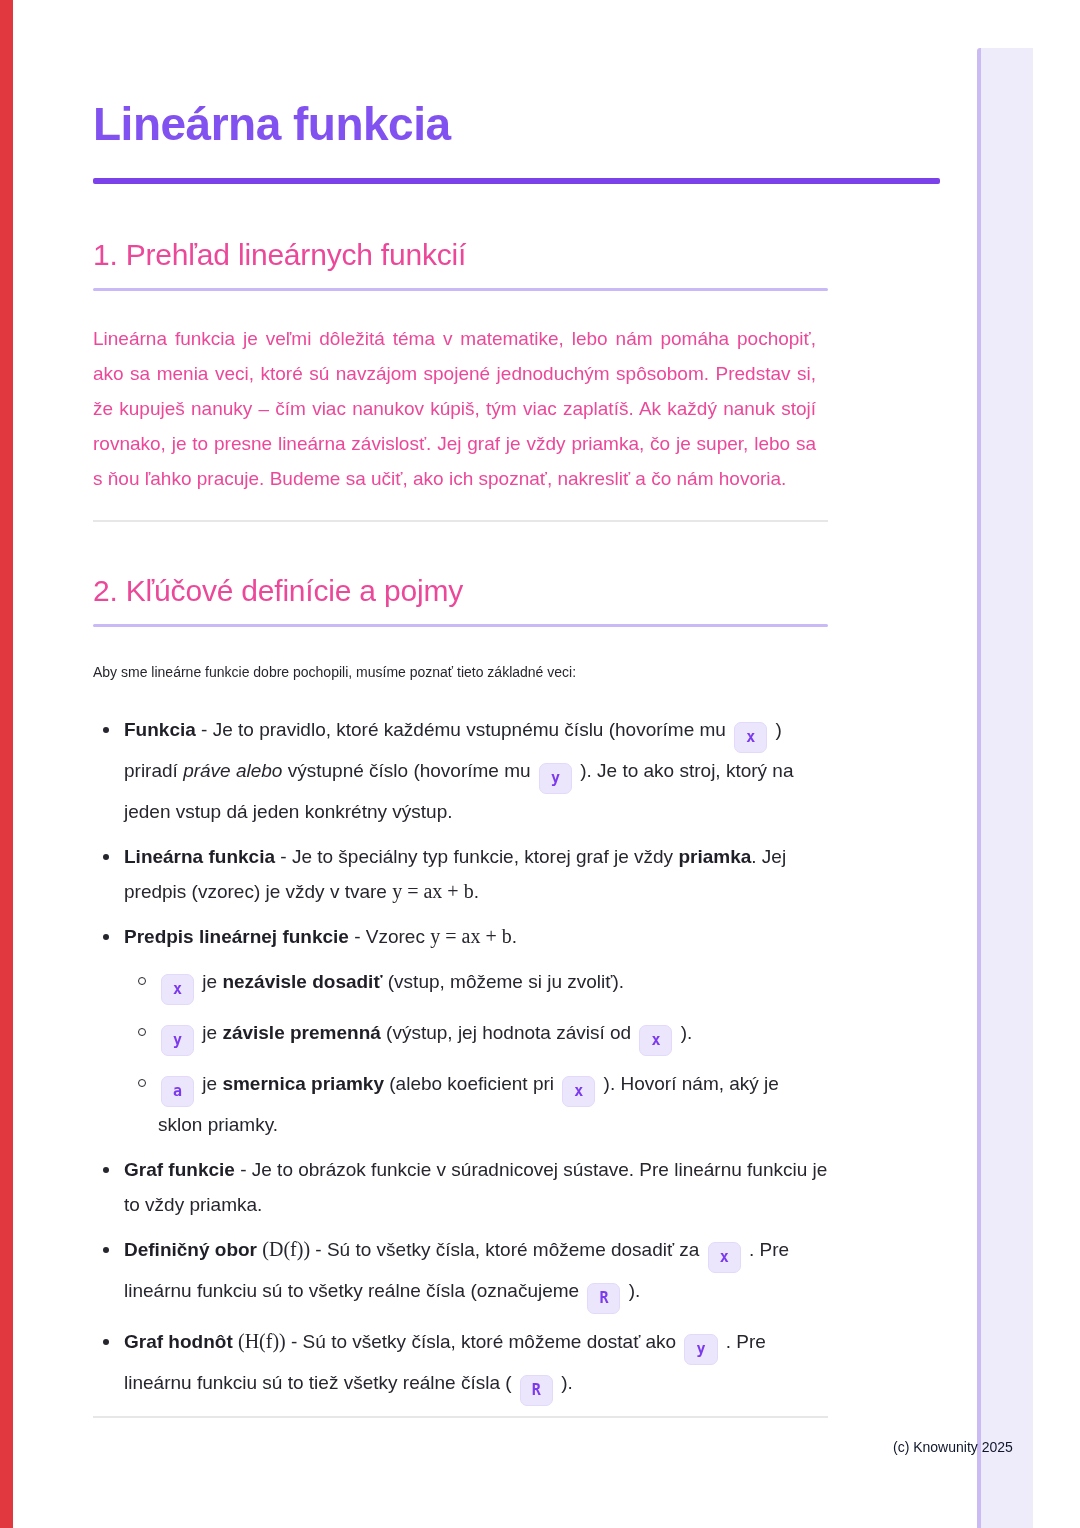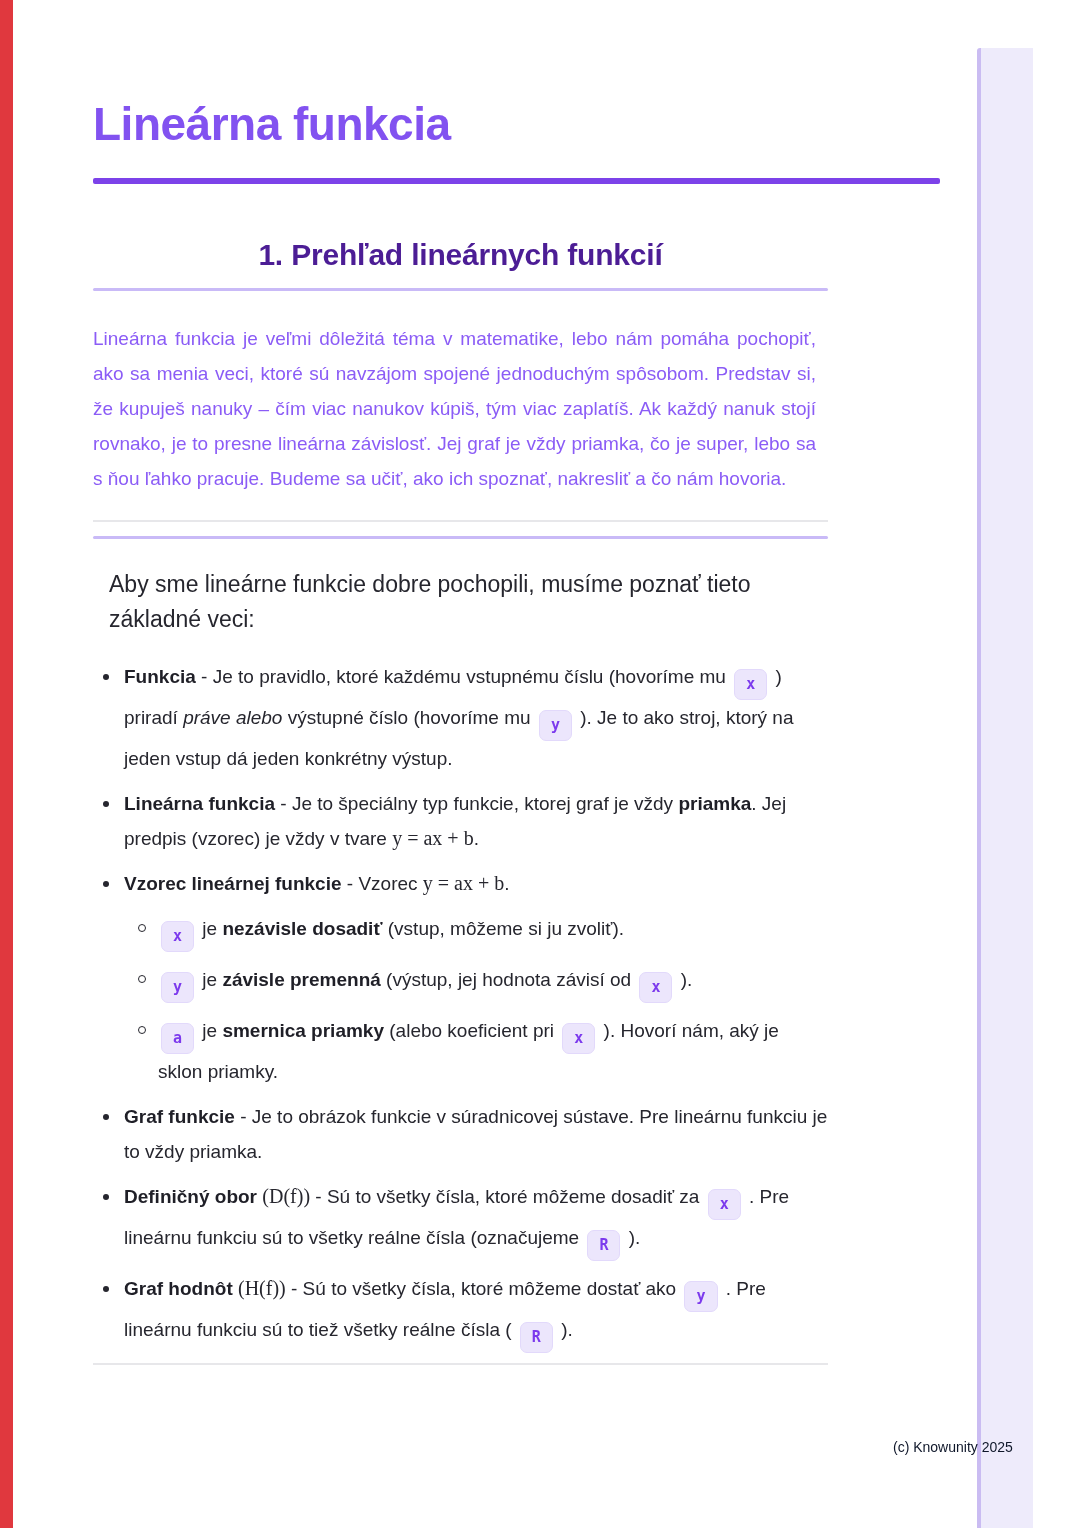--- a/index.html
+++ b/index.html
@@ -44,44 +44,43 @@
     margin-top: 27px;
     width: 847px;
     height: 6px;
     background: #7c42e9;
     border-radius: 2px;
   }
   .section-heading {
     margin: 0;
     font-size: 30px;
     line-height: 38px;
-    font-weight: 700;
+    font-weight: 400;
     letter-spacing: -0.2px;
-    color: #4c1d95;
-    text-align: center;
+    color: #ec4899;
   }
   .heading-1 { margin-top: 52px; }
   .heading-2 { margin-top: 50px; }
   .heading-underline {
     margin-top: 14px;
     width: 735px;
     height: 3px;
     background: #c9baf7;
     border-radius: 2px;
   }
   .body-paragraph {
     margin: 30px 12px 0 0;
     font-size: 19px;
     line-height: 35px;
     text-align: justify;
-    color: #8b5cf6;
+    color: #ec4899;
   }
   .intro-paragraph {
-    margin: 28px 0 0 16px;
-    font-size: 23px;
+    margin: 28px 0 0 0;
+    font-size: 14px;
     line-height: 35px;
     color: #26262e;
   }
   .divider {
     margin-top: 24px;
     width: 735px;
     height: 2px;
     background: #e7e7ea;
   }
   .divider-bottom { margin-top: 6px; }
@@ -163,27 +162,28 @@
   <div class="content">
     <h1 class="page-title">Lineárna funkcia</h1>
     <div class="title-bar"></div>
 
     <h2 class="section-heading heading-1">1. Prehľad lineárnych funkcií</h2>
     <div class="heading-underline"></div>
     <p class="body-paragraph">Lineárna funkcia je veľmi dôležitá téma v matematike, lebo nám pomáha pochopiť, ako sa menia veci, ktoré sú navzájom spojené jednoduchým spôsobom. Predstav si, že kupuješ nanuky – čím viac nanukov kúpiš, tým viac zaplatíš. Ak každý nanuk stojí rovnako, je to presne lineárna závislosť. Jej graf je vždy priamka, čo je super, lebo sa s ňou ľahko pracuje. Budeme sa učiť, ako ich spoznať, nakresliť a čo nám hovoria.</p>
 
     <div class="divider"></div>
 
+    <h2 class="section-heading heading-2">2. Kľúčové definície a pojmy</h2>
     <div class="heading-underline"></div>
     <p class="intro-paragraph">Aby sme lineárne funkcie dobre pochopili, musíme poznať tieto základné veci:</p>
 
     <ul class="def-list">
         <li class="main-item"><strong>Funkcia</strong><span> - Je to pravidlo, ktoré každému vstupnému číslu (hovoríme mu </span><span class="badge">x</span><span> ) priradí </span><em class="it">práve alebo</em><span> výstupné číslo (hovoríme mu </span><span class="badge">y</span><span> ). Je to ako stroj, ktorý na jeden vstup dá jeden konkrétny výstup.</span></li>
         <li class="main-item"><strong>Lineárna funkcia</strong><span> - Je to špeciálny typ funkcie, ktorej graf je vždy </span><strong>priamka</strong><span>. Jej predpis (vzorec) je vždy v tvare </span><span class="math">y = ax + b</span><span>.</span></li>
-        <li class="main-item"><strong>Vzorec lineárnej funkcie</strong><span> - Vzorec </span><span class="math">y = ax + b</span><span>.</span><ul class="sub-list">
+        <li class="main-item"><strong>Predpis lineárnej funkcie</strong><span> - Vzorec </span><span class="math">y = ax + b</span><span>.</span><ul class="sub-list">
             <li class="sub-item"><span class="badge">x</span><span> je </span><strong>nezávisle dosadiť</strong><span> (vstup, môžeme si ju zvoliť).</span></li>
             <li class="sub-item"><span class="badge">y</span><span> je </span><strong>závisle premenná</strong><span> (výstup, jej hodnota závisí od </span><span class="badge">x</span><span> ).</span></li>
             <li class="sub-item"><span class="badge">a</span><span> je </span><strong>smernica priamky</strong><span> (alebo koeficient pri </span><span class="badge">x</span><span> ). Hovorí nám, aký je sklon priamky.</span></li>
           </ul></li>
         <li class="main-item"><strong>Graf funkcie</strong><span> - Je to obrázok funkcie v súradnicovej sústave. Pre lineárnu funkciu je to vždy priamka.</span></li>
         <li class="main-item"><strong>Definičný obor</strong><span> </span><span class="math">(D(f))</span><span> - Sú to všetky čísla, ktoré môžeme dosadiť za </span><span class="badge">x</span><span> . Pre lineárnu funkciu sú to všetky reálne čísla (označujeme </span><span class="badge">R</span><span> ).</span></li>
         <li class="main-item"><strong>Graf hodnôt</strong><span> </span><span class="math">(H(f))</span><span> - Sú to všetky čísla, ktoré môžeme dostať ako </span><span class="badge">y</span><span> . Pre lineárnu funkciu sú to tiež všetky reálne čísla ( </span><span class="badge">R</span><span> ).</span></li>
       </ul>
 
     <div class="divider divider-bottom"></div>

